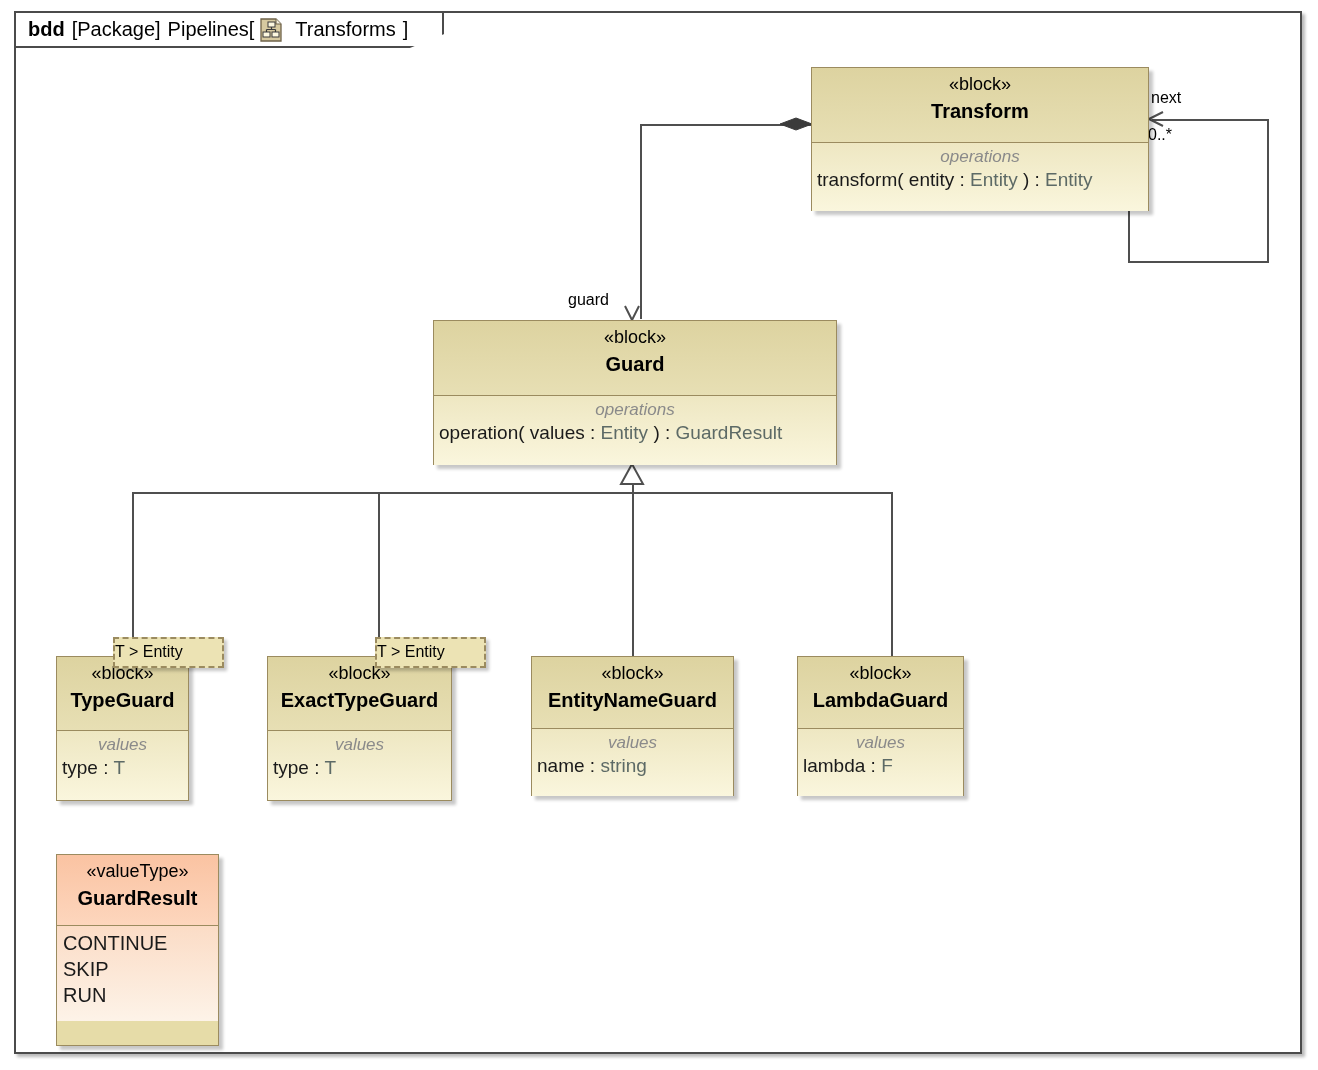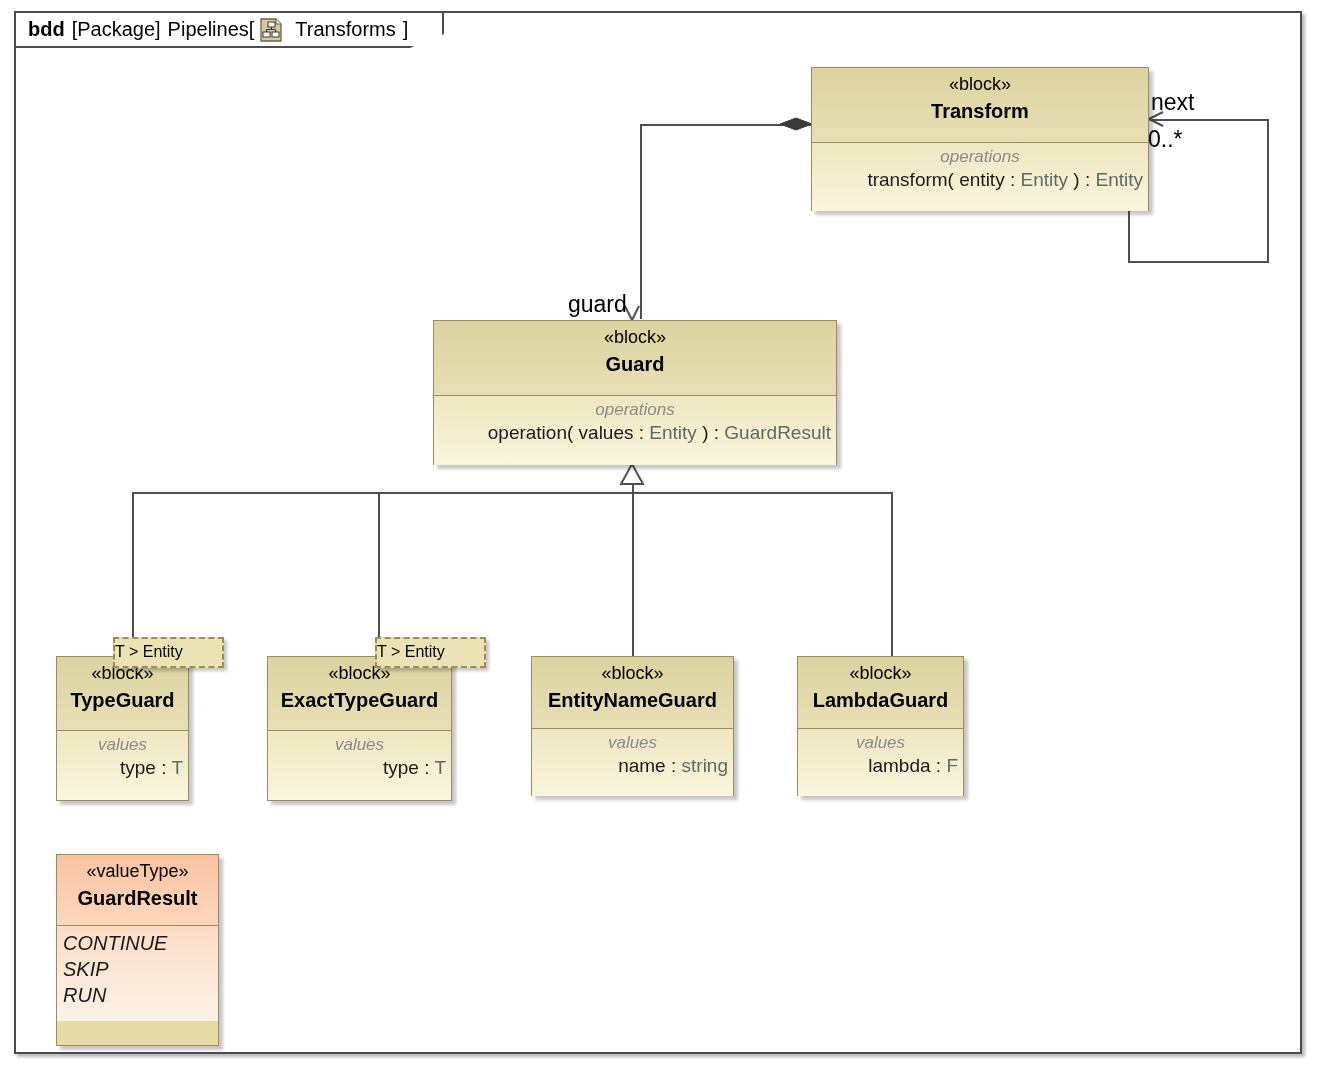--- a/index.html
+++ b/index.html
@@ -99,34 +99,32 @@
     font-style: italic;
     color: #8a8a8a;
     text-align: center;
     line-height: 1.3;
   }
   .feature {
     font-size: 19px;
     color: #1a1a1a;
     line-height: 1.3;
     white-space: nowrap;
-    text-align: right;
   }
   .feature .tname { color: #5d6a66; }
 
   
   .vt .blk-head {
     background: linear-gradient(to bottom, #fac3a2 0%, #fdd6bd 100%);
     border-bottom: 1px solid #9b8b5f;
   }
   .vt .blk-body {
     background: linear-gradient(to bottom, #fbdcc6 0%, #fdf3e8 100%);
     border-top: none;
     padding: 4px 6px 6px 6px;
-    font-style: italic;
   }
   .vt .stereo { color: #000; }
   .enum-item {
     font-size: 20px;
     color: #1a1a1a;
     line-height: 1.30;
   }
 
   
   .tparam {
@@ -154,21 +152,21 @@
   .svg-layer {
     position: absolute;
     left: 0; top: 0;
     width: 1318px; height: 1070px;
     overflow: visible;
     pointer-events: none;
   }
 
   .edge-label {
     position: absolute;
-    font-size: 23px;
+    font-size: 16px;
     color: #000;
     white-space: nowrap;
   }
 </style>
 </head>
 <body>
 
 <div id="canvas">
 
   <div class="frame"></div>

